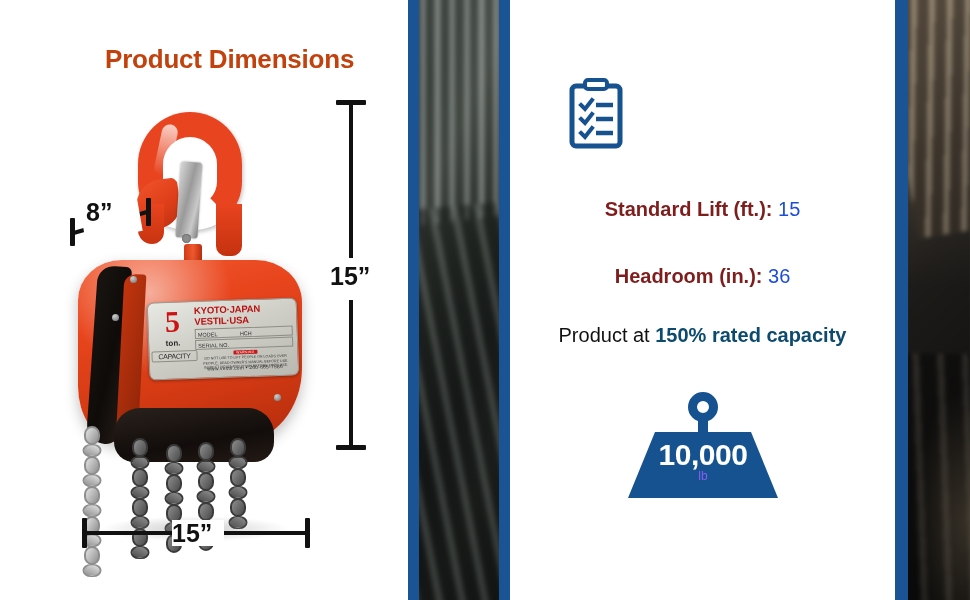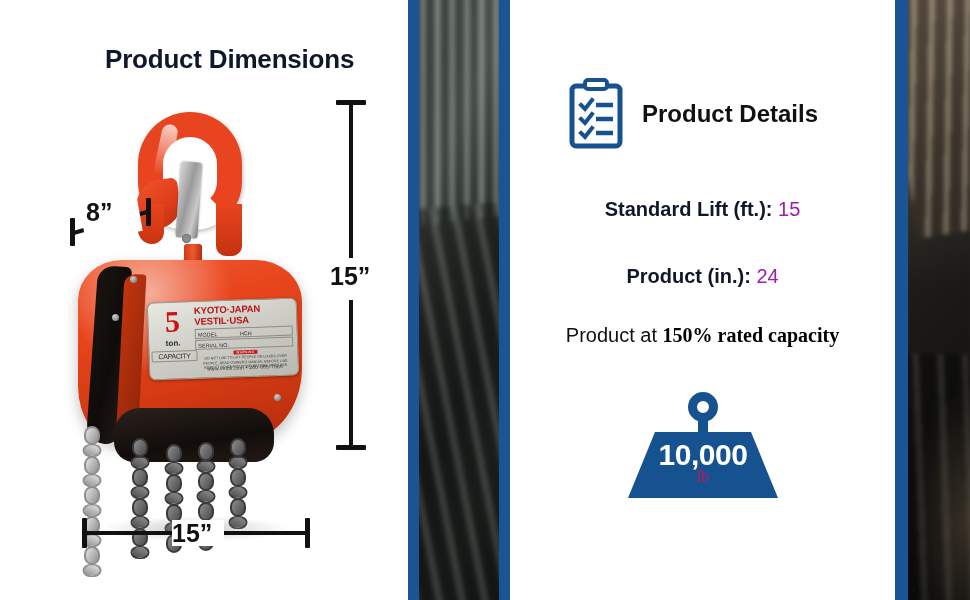--- a/index.html
+++ b/index.html
@@ -54,21 +54,21 @@
   .warehouse-b::after{
     content:"";position:absolute;left:-10%;top:58%;width:130%;height:42%;
     background:
       radial-gradient(ellipse at 75% 60%, rgba(150,130,100,.30) 0%, rgba(0,0,0,0) 55%),
       repeating-linear-gradient(88deg, rgba(90,84,76,.30) 0px, rgba(90,84,76,.30) 6px, rgba(8,8,8,.55) 6px, rgba(8,8,8,.55) 22px);
   }
 
   
   .panel-left{position:absolute;left:0;top:0;width:408px;height:600px;}
   .panel-title{
-    position:absolute;font-weight:bold;color:#0f172a;letter-spacing:-.2px;
+    position:absolute;font-weight:bold;color:#c2410c;letter-spacing:-.2px;
   }
   #dimensions-title{left:105px;top:44px;font-size:26px;}
 
   
   .hoist{position:absolute;left:78px;top:108px;width:240px;height:430px;}
 
   .hook-wrap{position:absolute;left:52px;top:0px;width:130px;height:170px;}
   .hook-outer{
     position:absolute;left:8px;top:4px;width:104px;height:118px;
     border:25px solid #e8441f;border-radius:52px 52px 48px 48px;
@@ -234,46 +234,46 @@
   
   .panel-right{position:absolute;left:510px;top:0;width:385px;height:600px;}
 
   .details-head{position:absolute;left:58px;top:78px;display:flex;align-items:center;gap:18px;}
   .clipboard{width:56px;height:72px;position:relative;flex:none;}
   #details-title{font-size:24px;font-weight:bold;color:#111;white-space:nowrap;}
 
   .spec{
     position:absolute;width:385px;text-align:center;font-size:20px;color:#111;
   }
-  .spec .k{color:#0f172a;font-weight:bold;}
-  .spec .v{color:#a21caf;text-align:center;}
+  .spec .k{color:#7f1d1d;font-weight:bold;}
+  .spec .v{color:#1d4ed8;text-align:center;}
   #spec-0{top:198px;}
   #spec-1{top:265px;}
   #spec-2{top:324px;}
   .spec.plain .lead{color:#111;font-weight:normal;}
-  .spec.plain .hl{color:#000000;font-weight:bold;font-family:Liberation Serif, serif;}
+  .spec.plain .hl{color:#0c4a6e;font-weight:bold;}
 
   .weight-icon{position:absolute;left:118px;top:392px;width:150px;height:105px;}
   .w-ring{
     position:absolute;left:60px;top:0px;width:30px;height:30px;border-radius:50%;
     border:9px solid #15528f;box-sizing:border-box;background:#fff;
   }
   .w-stem{position:absolute;left:70px;top:26px;width:10px;height:16px;background:#15528f;}
   .w-body{
     position:absolute;left:0px;top:40px;width:150px;height:66px;
     background:#15528f;
     clip-path:polygon(18% 0%, 82% 0%, 100% 100%, 0% 100%);
   }
   #capacity-value{
     position:absolute;left:0;top:48px;width:150px;text-align:center;
     color:#fff;font-weight:bold;font-size:30px;line-height:30px;letter-spacing:-.5px;
   }
   #capacity-unit{
     position:absolute;left:0;top:76px;width:150px;text-align:center;
-    color:#be185d;font-size:17px;line-height:17px;font-family:Liberation Serif, serif;
+    color:#8b5cf6;font-size:12px;line-height:17px;
   }
   #capacity-caption{
     position:absolute;left:0;top:506px;width:385px;text-align:center;
     color:#15528f;font-size:27px;
   }
 </style>
 </head>
 <body>
 
 <div class="canvas">
@@ -421,31 +421,30 @@
             <path d="M13 41 l4 4 l7 -9"></path>
             <path d="M13 55 l4 4 l7 -9"></path>
           </g>
           <g stroke="#15528f" stroke-width="4.5" stroke-linecap="butt">
             <line x1="28" y1="27" x2="45" y2="27"></line>
             <line x1="28" y1="41" x2="45" y2="41"></line>
             <line x1="28" y1="55" x2="45" y2="55"></line>
           </g>
         </svg>
       </div>
-      <div id="details-title">Product Details</div>
     </div>
 
     <div class="spec" id="spec-0">
       <span class="k">Standard Lift (ft.):</span>
       <span class="v">15</span>
     </div>
 
     <div class="spec" id="spec-1">
-      <span class="k">Product (in.):</span>
-      <span class="v">24</span>
+      <span class="k">Headroom (in.):</span>
+      <span class="v">36</span>
     </div>
 
     <div class="spec plain" id="spec-2">
       <span class="lead">Product at </span><span class="hl">150% rated capacity</span>
     </div>
 
     <div class="weight-icon">
       <div class="w-ring"></div>
       <div class="w-stem"></div>
       <div class="w-body"></div>

